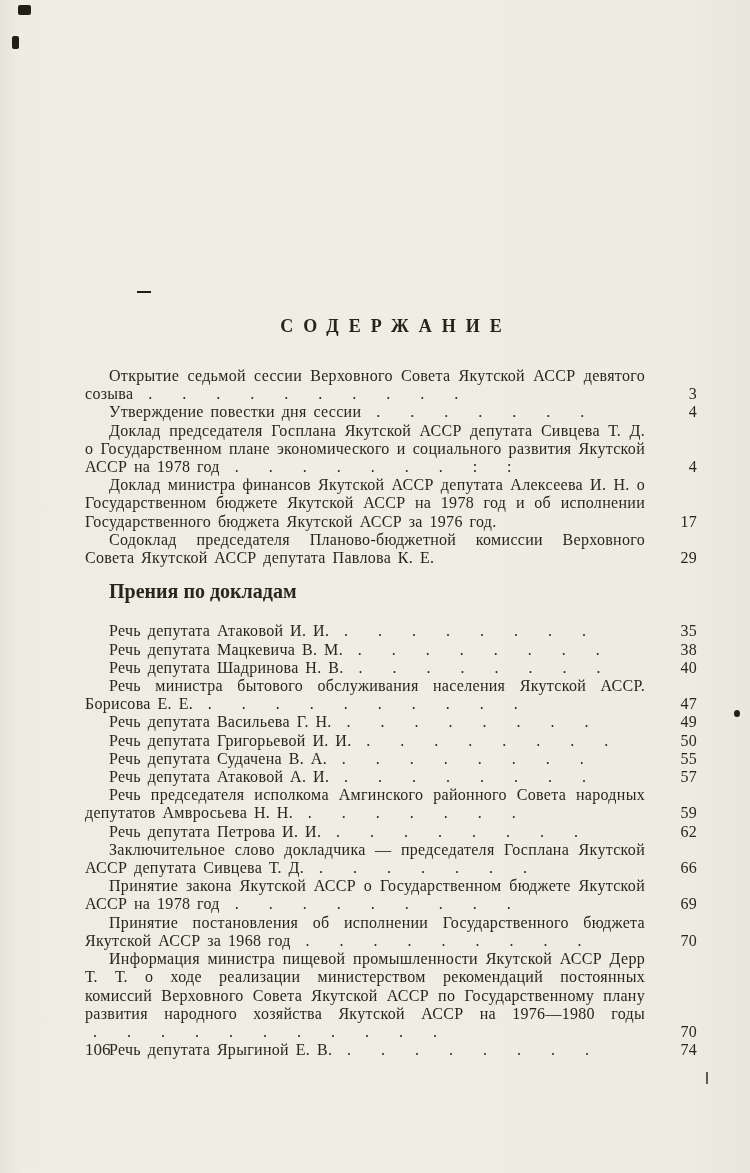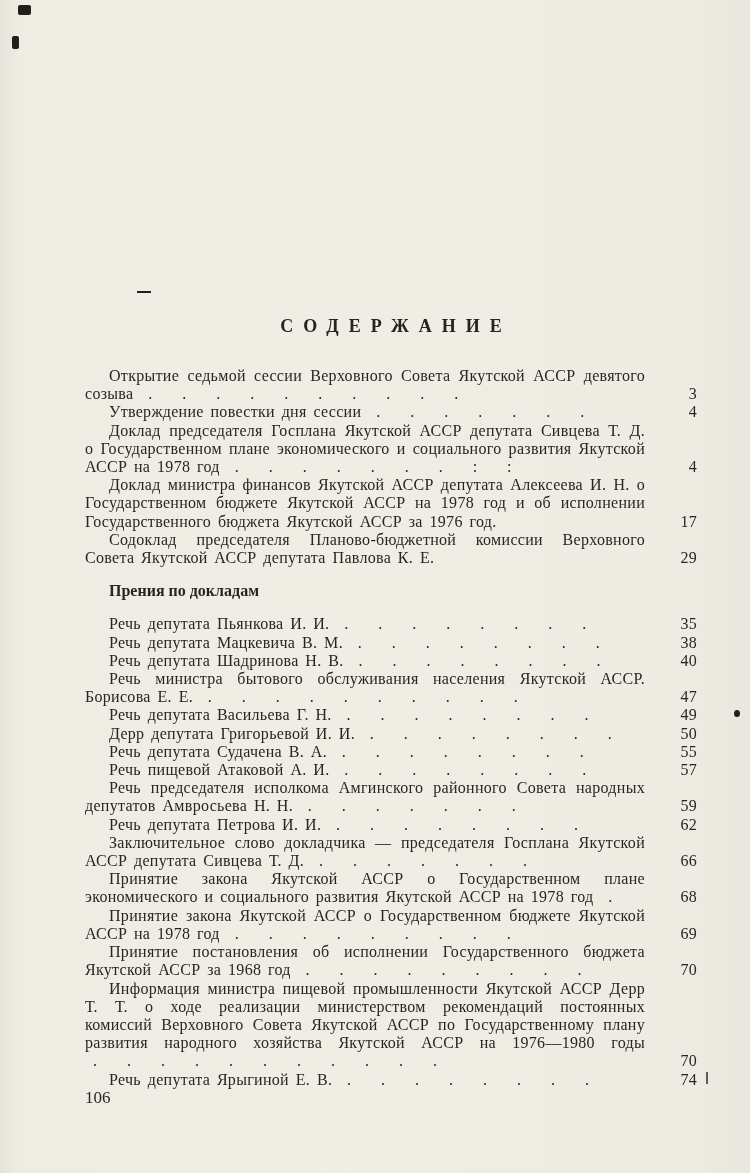--- a/index.html
+++ b/index.html
@@ -49,28 +49,28 @@
   .entry .pg {
     position:absolute;
     right:0; bottom:0;
     width:44px;
     text-align:right;
     text-indent:0;
     white-space:nowrap;
   }
   .section-heading {
     font-weight:bold;
-    font-size:16px;
+    font-size:20px;
     line-height:18.2px;
-    margin:15px 0 15px 0;
+    margin:15px 0 22px 0;
     text-indent:24px;
   }
   .folio {
     position:absolute;
-    left:85px; top:1088px;
+    left:85px; top:1040px;
     font-size:17px;
     color:#2a261f;
   }
   .speck { position:absolute; background:#221f19; }
   .speck.s1 { left:18px; top:5px;  width:13px; height:10px; border-radius:2px; }
   .speck.s2 { left:12px; top:36px; width:7px;  height:13px; border-radius:2px; }
   .speck.s3 { left:137px; top:291px; width:14px; height:2px; }
   .speck.s4 { left:734px; top:710px; width:6px; height:7px; border-radius:50%; }
   .speck.s5 { left:706px; top:1072px; width:2px; height:12px; opacity:.7; }
 </style>
@@ -111,21 +111,21 @@
     </div>
     <div class="entry">
       <span class="etext">Содоклад председателя Планово-бюджетной комиссии Верховного Совета Якутской АССР депутата Павлова К. Е.</span>
       <span class="dots"></span>
       <span class="pg">29</span>
     </div>
 
     <p class="section-heading">Прения по докладам</p>
 
     <div class="entry">
-      <span class="etext">Речь депутата Пьянкова И. И.</span>
+      <span class="etext">Речь депутата Атаковой И. И.</span>
       <span class="dots">. . . . . . . .</span>
       <span class="pg">35</span>
     </div>
     <div class="entry">
       <span class="etext">Речь депутата Мацкевича В. М.</span>
       <span class="dots">. . . . . . . .</span>
       <span class="pg">38</span>
     </div>
     <div class="entry">
       <span class="etext">Речь депутата Шадринова Н. В.</span>
@@ -136,55 +136,50 @@
       <span class="etext">Речь министра бытового обслуживания населения Якутской АССР. Борисова Е. Е.</span>
       <span class="dots">. . . . . . . . . .</span>
       <span class="pg">47</span>
     </div>
     <div class="entry">
       <span class="etext">Речь депутата Васильева Г. Н.</span>
       <span class="dots">. . . . . . . .</span>
       <span class="pg">49</span>
     </div>
     <div class="entry">
-      <span class="etext">Дерр депутата Григорьевой И. И.</span>
+      <span class="etext">Речь депутата Григорьевой И. И.</span>
       <span class="dots">. . . . . . . .</span>
       <span class="pg">50</span>
     </div>
     <div class="entry">
       <span class="etext">Речь депутата Судачена В. А.</span>
       <span class="dots">. . . . . . . .</span>
       <span class="pg">55</span>
     </div>
     <div class="entry">
-      <span class="etext">Речь пищевой Атаковой А. И.</span>
+      <span class="etext">Речь депутата Атаковой А. И.</span>
       <span class="dots">. . . . . . . .</span>
       <span class="pg">57</span>
     </div>
     <div class="entry">
       <span class="etext">Речь председателя исполкома Амгинского районного Совета народных депутатов Амвросьева Н. Н.</span>
       <span class="dots">. . . . . . .</span>
       <span class="pg">59</span>
     </div>
     <div class="entry">
       <span class="etext">Речь депутата Петрова И. И.</span>
       <span class="dots">. . . . . . . .</span>
       <span class="pg">62</span>
     </div>
     <div class="entry">
       <span class="etext">Заключительное слово докладчика — председателя Госплана Якутской АССР депутата Сивцева Т. Д.</span>
       <span class="dots">. . . . . . .</span>
       <span class="pg">66</span>
     </div>
     <div class="entry">
-      <span class="etext">Принятие закона Якутской АССР о Государственном плане экономического и социального развития Якутской АССР на 1978 год</span>
-      <span class="dots">.</span>
-      <span class="pg">68</span>
-    </div>
-    <div class="entry">
       <span class="etext">Принятие закона Якутской АССР о Государственном бюджете Якутской АССР на 1978 год</span>
       <span class="dots">. . . . . . . . .</span>
       <span class="pg">69</span>
     </div>
     <div class="entry">
       <span class="etext">Принятие постановления об исполнении Государственного бюджета Якутской АССР за 1968 год</span>
       <span class="dots">. . . . . . . . .</span>
       <span class="pg">70</span>
     </div>
     <div class="entry">

